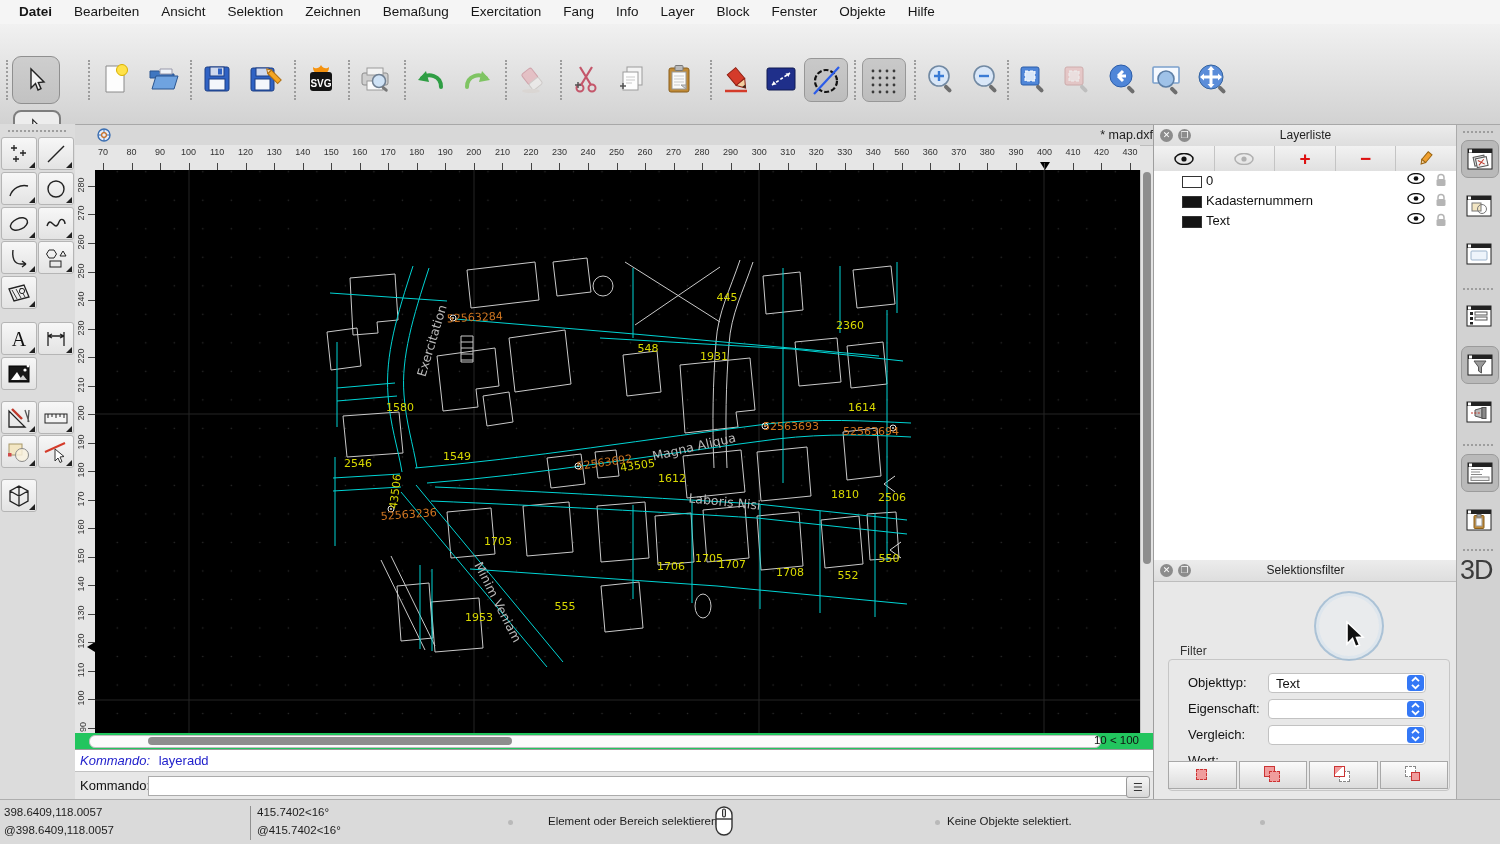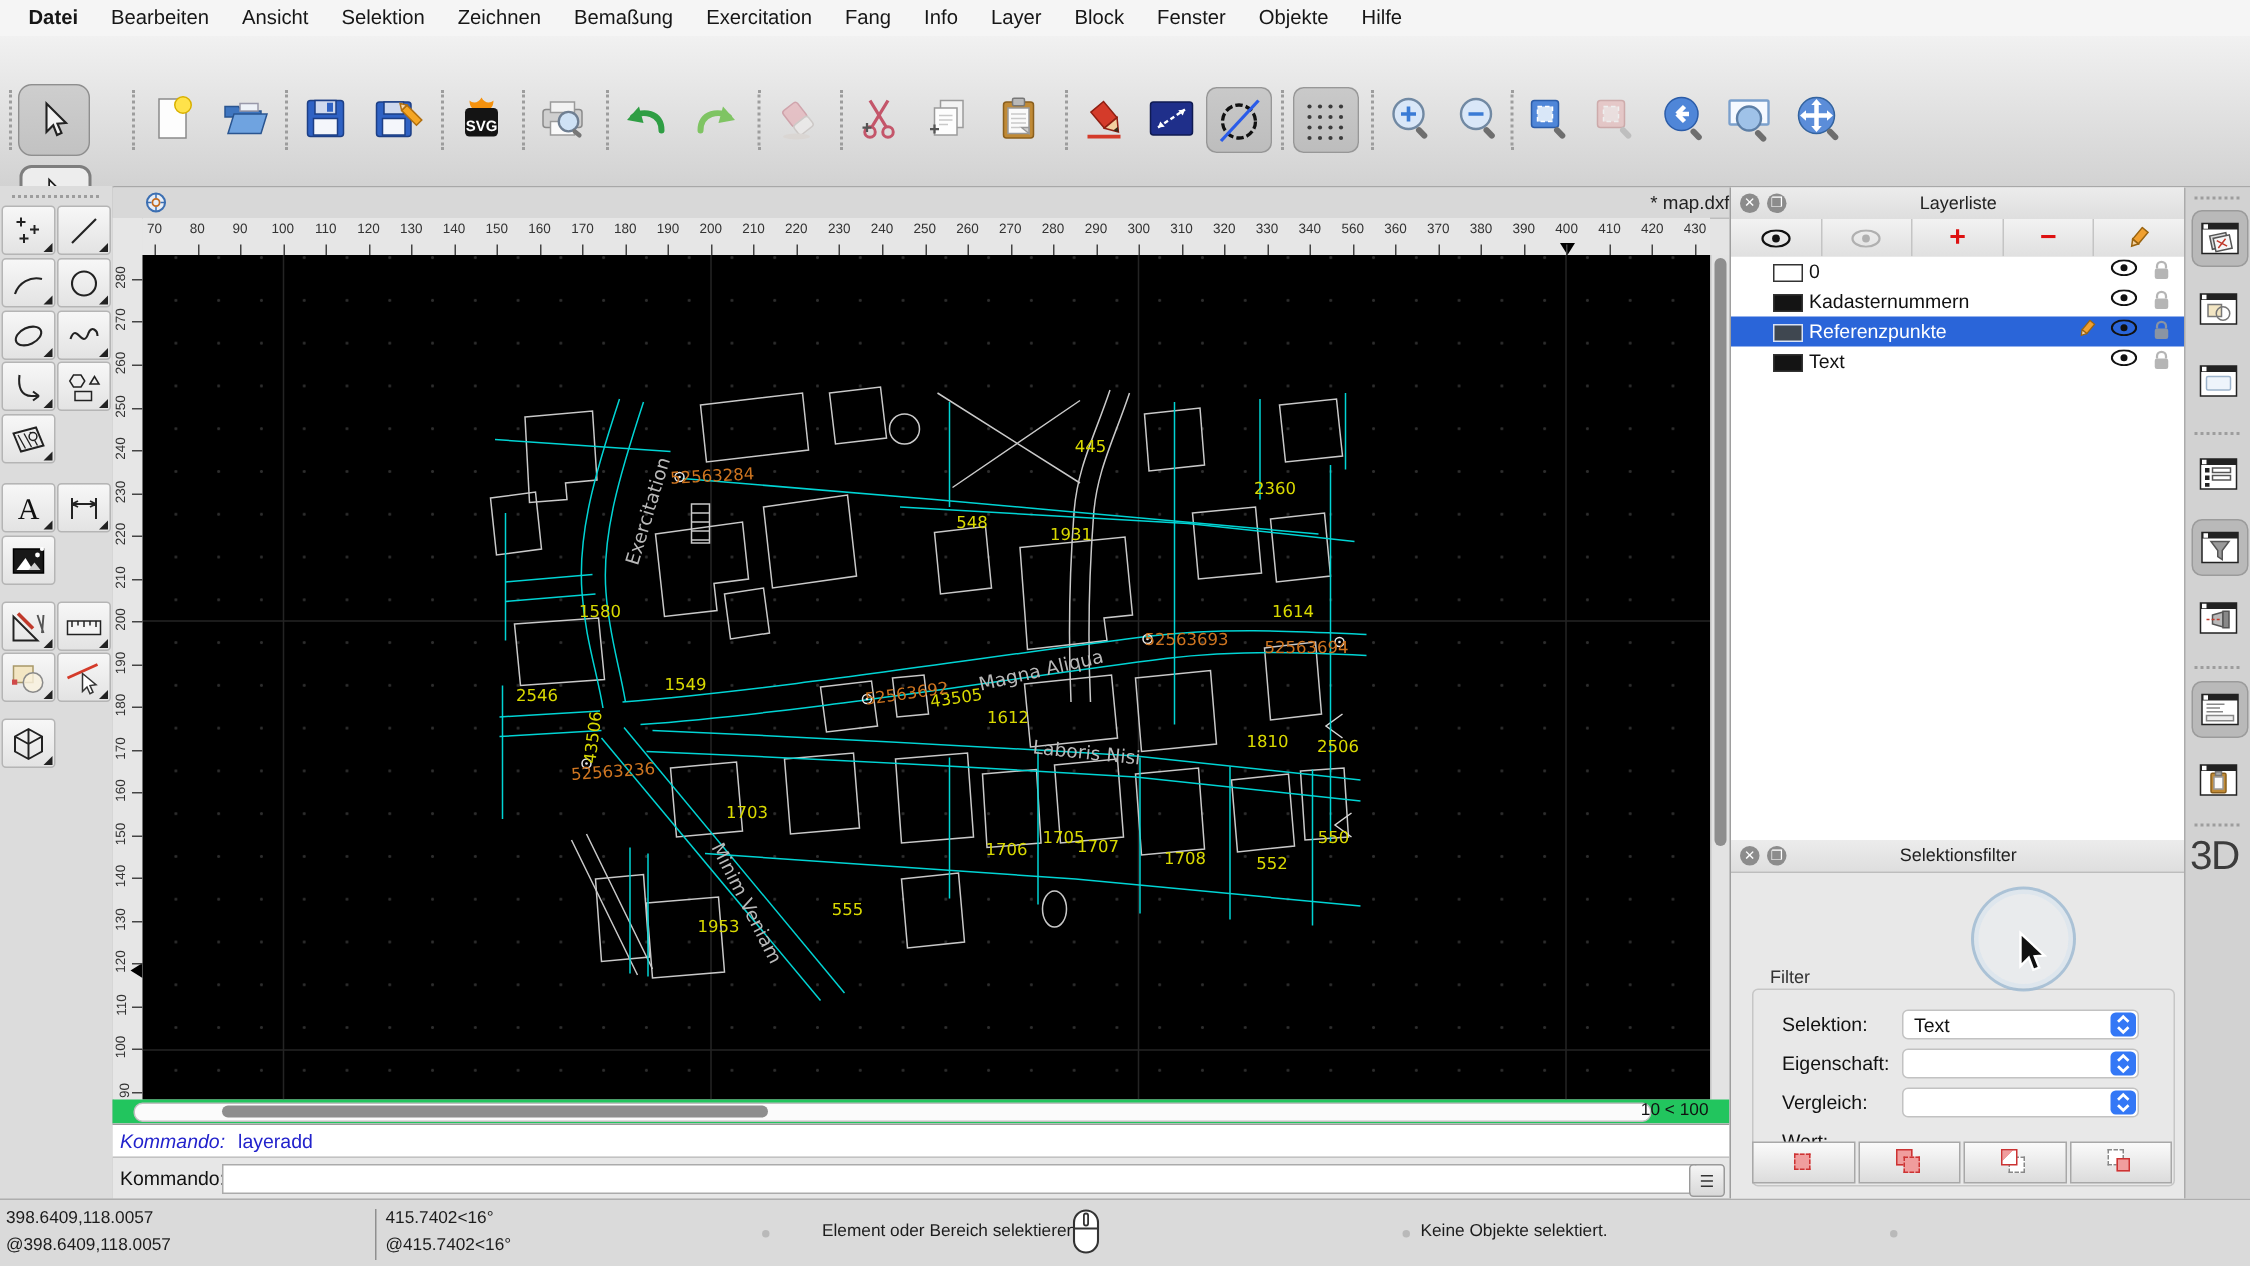--- a/index.html
+++ b/index.html
@@ -809,44 +809,20 @@
               <circle cx="10" cy="6" r="2.6" fill="#111"></circle>
             </svg>
           </span>
           <span class="ic" style="right:10px">
             <svg width="12" height="14" viewBox="0 0 12 14">
               <path d="M3,6 V4.5 a3,3 0 0 1 6,0 V6" fill="none" stroke="#b5b5b5" stroke-width="1.5"></path>
               <rect x="1.5" y="6" width="9" height="7" rx="1.5" fill="#b5b5b5"></rect>
             </svg>
           </span>
         </div>
-        <div class="lrow sel">
-          <span class="sw" style="background:#3f4750"></span>
-          <span class="nm">Referenzpunkte</span>
-          <span class="ic" style="right:58px">
-            <svg width="15" height="13" viewBox="0 0 18 16">
-              <g transform="rotate(40 9 8)">
-                <rect x="6" y="1" width="5" height="10" fill="#f0a030" stroke="#9a6410"></rect>
-                <path d="M6,11 l2.5,4 2.5,-4 z" fill="#f2d0a0" stroke="#9a6410"></path>
-              </g>
-            </svg>
-          </span>
-          <span class="ic" style="right:32px">
-            <svg width="18" height="11" viewBox="0 0 20 12">
-              <ellipse cx="10" cy="6" rx="9" ry="5.5" fill="none" stroke="#111" stroke-width="1.5"></ellipse>
-              <circle cx="10" cy="6" r="2.6" fill="#111"></circle>
-            </svg>
-          </span>
-          <span class="ic" style="right:10px">
-            <svg width="12" height="14" viewBox="0 0 12 14">
-              <path d="M3,6 V4.5 a3,3 0 0 1 6,0 V6" fill="none" stroke="#8a94a3" stroke-width="1.5"></path>
-              <rect x="1.5" y="6" width="9" height="7" rx="1.5" fill="#8a94a3"></rect>
-            </svg>
-          </span>
-        </div>
         <div class="lrow">
           <span class="sw" style="background:#141414"></span>
           <span class="nm">Text</span>
           <span class="ic" style="right:32px">
             <svg width="18" height="11" viewBox="0 0 20 12">
               <ellipse cx="10" cy="6" rx="9" ry="5.5" fill="none" stroke="#111" stroke-width="1.5"></ellipse>
               <circle cx="10" cy="6" r="2.6" fill="#111"></circle>
             </svg>
           </span>
           <span class="ic" style="right:10px">
@@ -861,21 +837,21 @@
   <div class="phead" style="top:435px">
     <div class="pbtn" style="left:6px">✕</div>
     <div class="pbtn" style="left:24px">❐</div>
     <div class="ttl">Selektionsfilter</div>
   </div>
   <div id="filterwrap" style="position:absolute;left:0;top:459px;width:303px;height:283px">
     <div id="filter-label">Filter</div>
     <div id="filter-group"></div>
     <div id="filter-rows" style="position:absolute;left:14px;top:89px;width:280px">
           <div class="frow" style="top: 0px;">
-            <span class="flbl">Selektion:</span>
+            <span class="flbl">Objekttyp:</span>
             <div class="ffield">Text<span class="stepper">
                 <svg width="17" height="16" viewBox="0 0 17 16">
                   <path d="M5,6.2 L8.5,2.8 L12,6.2 M5,9.8 L8.5,13.2 L12,9.8" fill="none" stroke="#fff" stroke-width="1.8"></path>
                 </svg>
               </span></div>
           </div>
           <div class="frow" style="top: 26px;">
             <span class="flbl">Eigenschaft:</span>
             <div class="ffield">
               <span class="stepper">

